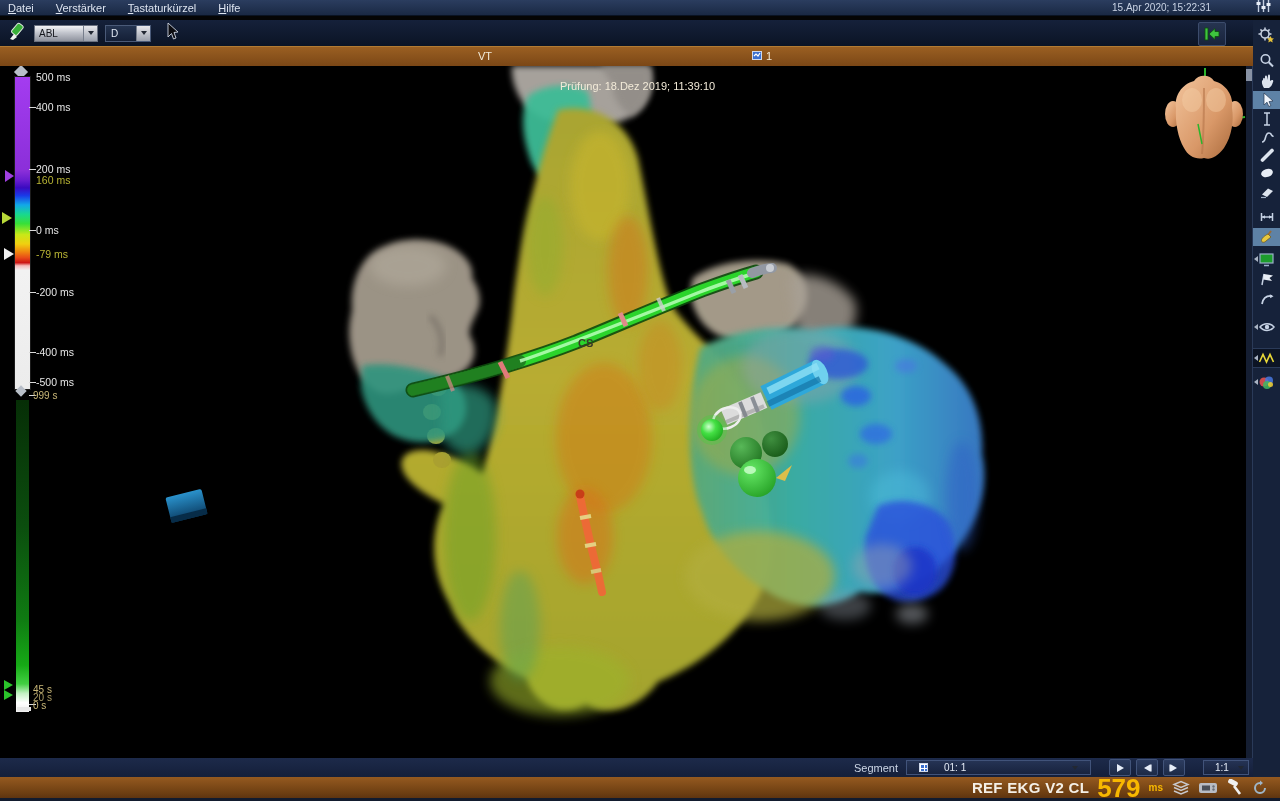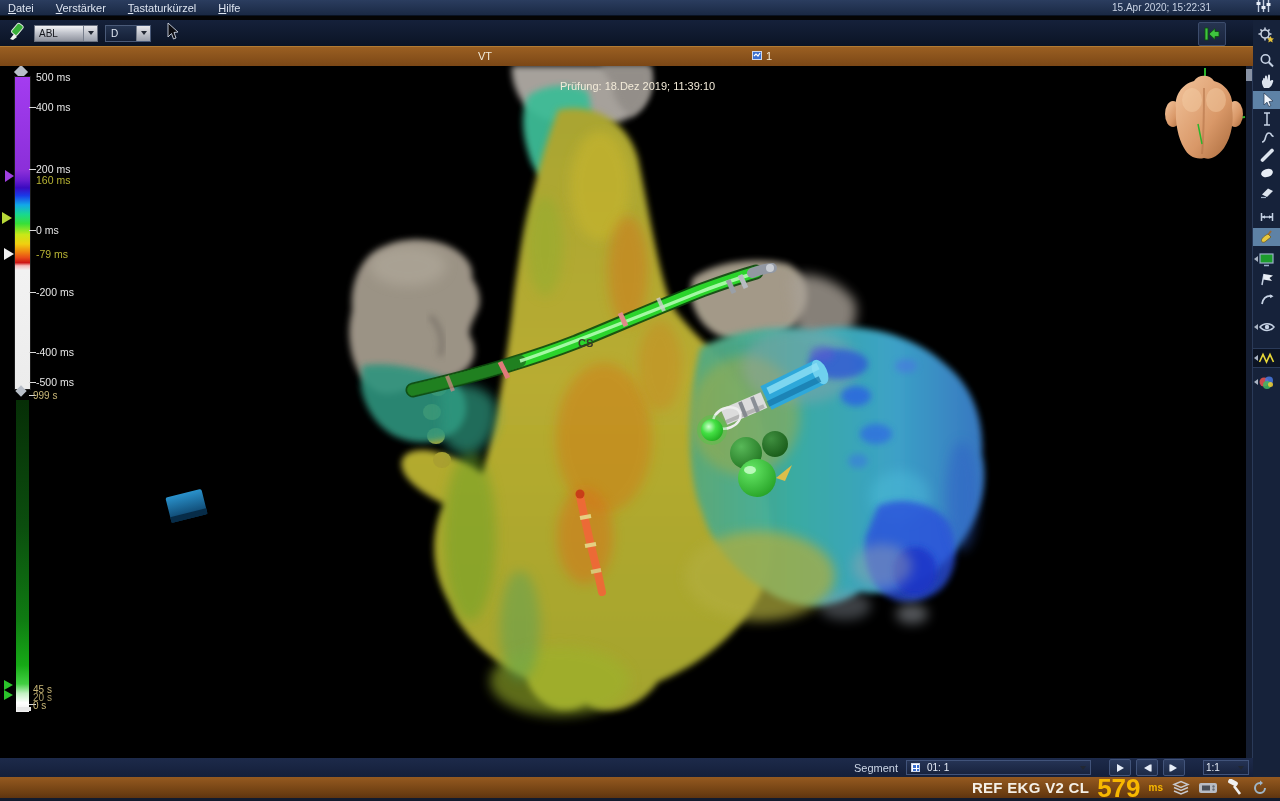--- a/index.html
+++ b/index.html
@@ -66,29 +66,29 @@
   .tool.active{background:#5e82a6;}
   .tool.boxed{background:#0c1424;outline:1px solid #2a3a58;}
   .fly{position:absolute;left:1px;top:6px;width:0;height:0;border-top:3px solid transparent;
        border-bottom:3px solid transparent;border-right:4px solid #aab4c4;}
   
   .segment-row{position:absolute;top:758px;left:0;width:1253px;height:19px;
     background:linear-gradient(#1d2a4a,#141f3a);display:flex;align-items:center;justify-content:flex-end;
     padding-right:4px;box-sizing:border-box;gap:5px;z-index:30;}
   .seg-label{color:#ccd6e6;font-size:11px;margin-right:3px;}
   .seg-dd{width:185px;height:15px;background:linear-gradient(#253354,#18233e);border:1px solid #41537a;
-    display:flex;align-items:center;color:#e4ebf6;font-size:10px;padding:0 4px;box-sizing:border-box;gap:7px;}
+    display:flex;align-items:center;color:#e4ebf6;font-size:10px;padding:0 12px;box-sizing:border-box;gap:16px;}
   .seg-dd .flex{flex:1;}
   .mini-icon{width:9px;height:9px;background:#3a6fd0;border:1px solid #cfd8ea;box-sizing:border-box;
     background-image:linear-gradient(#fff 1px,transparent 1px),linear-gradient(90deg,#fff 1px,transparent 1px);
     background-size:4px 4px;}
   .pbtn{width:20px;height:15px;background:linear-gradient(#2c3c60,#1d2a46);border:1px solid #42547a;
     border-radius:2px;display:flex;align-items:center;justify-content:center;}
   .zoom-dd{width:46px;height:15px;background:linear-gradient(#253354,#18233e);border:1px solid #41537a;
-    display:flex;align-items:center;color:#e4ebf6;font-size:10px;padding-left:2px;box-sizing:border-box;}
+    display:flex;align-items:center;color:#e4ebf6;font-size:10px;padding-left:11px;box-sizing:border-box;}
   .zoom-dd .flex{flex:1;}
   .gap8{width:8px;}
   
   .status-bar{position:absolute;top:777px;left:0;width:1280px;height:24px;box-sizing:border-box;
     background:linear-gradient(#955a20,#6e3f12 75%,#5e3410);border-bottom:3px solid #121b2e;
     display:flex;align-items:center;justify-content:flex-end;z-index:30;padding-right:6px;gap:8px;}
   .ref-label{color:#f4efe6;font-size:15px;font-weight:bold;letter-spacing:.3px;}
   .cl-value{color:#f8b800;font-size:26px;font-weight:bold;line-height:20px;}
   .cl-unit{color:#f8b800;font-size:10px;font-weight:bold;margin-right:1px;}
   .sb-icon{display:flex;align-items:center;justify-content:center;}

